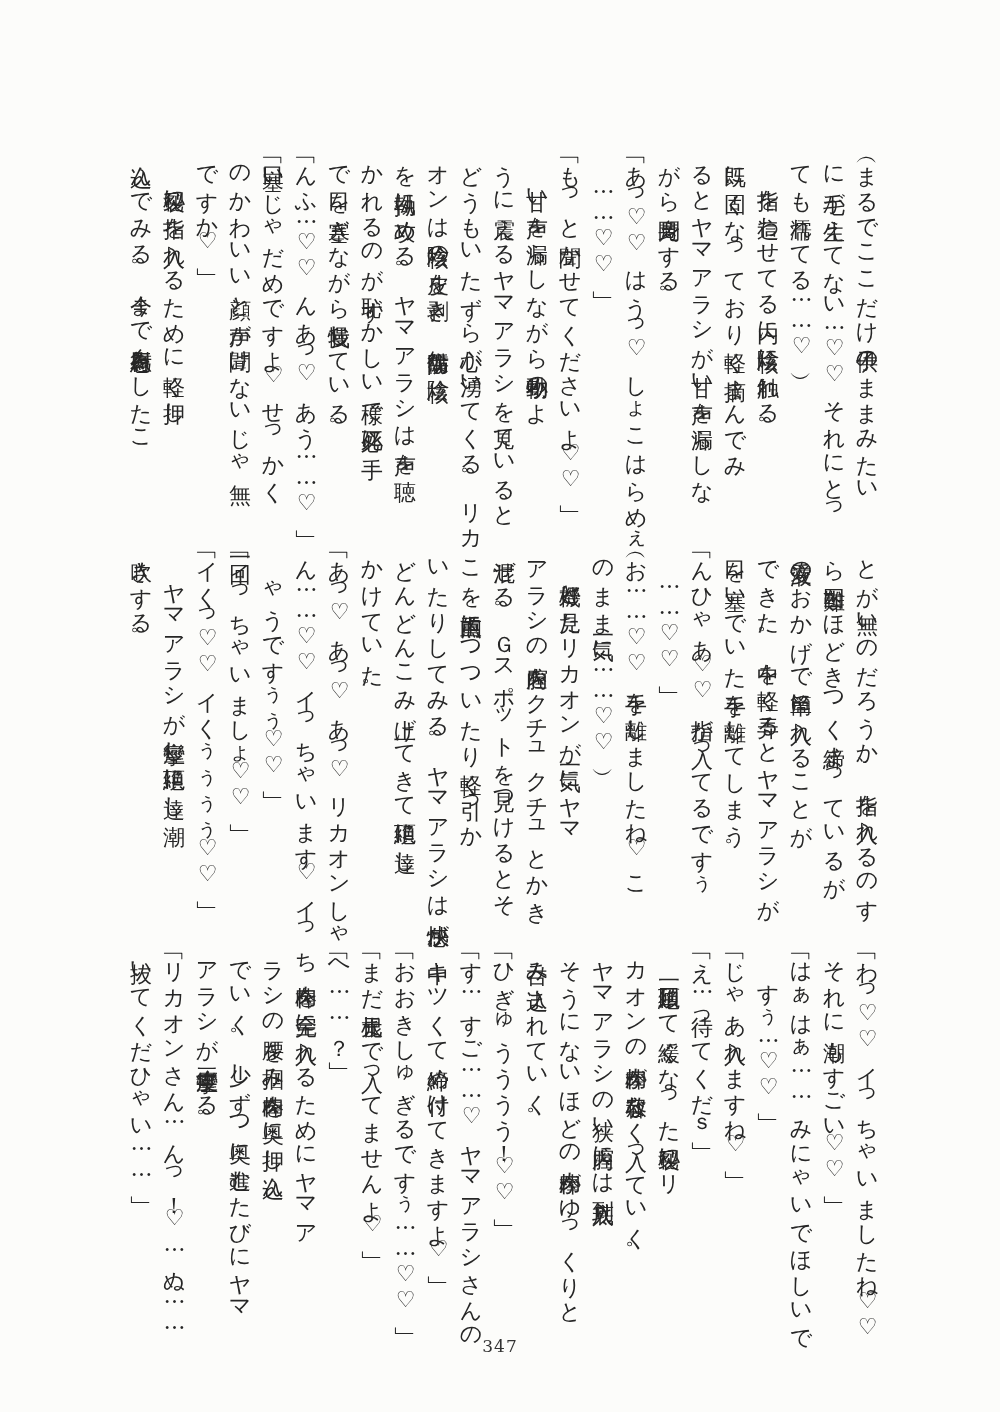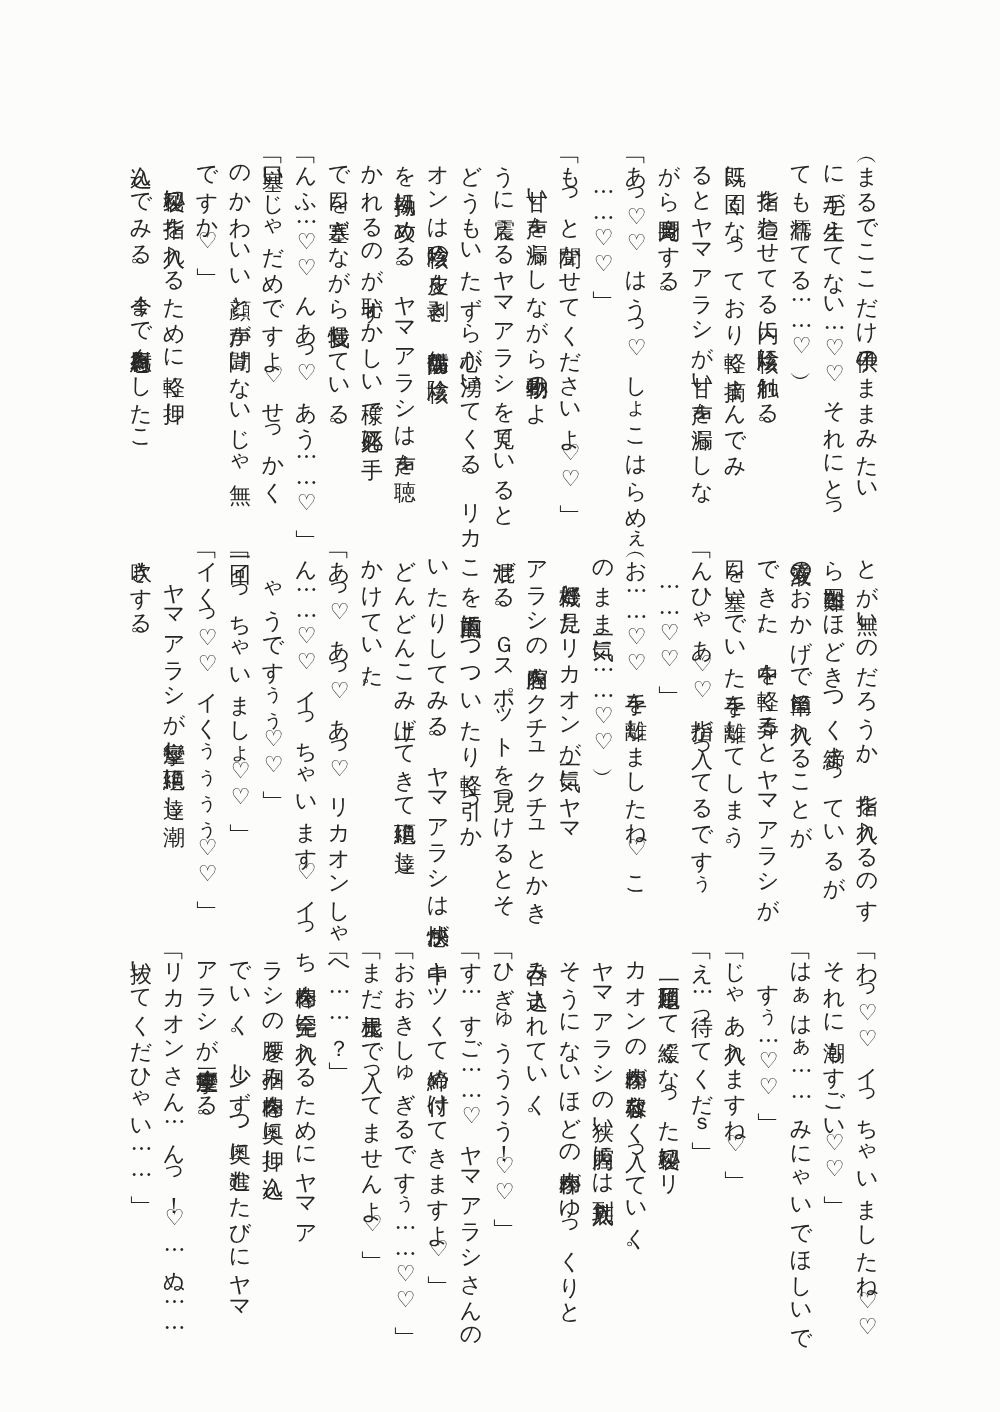--- a/index.html
+++ b/index.html
@@ -121,13 +121,14 @@
       <div class="col">「おおきしゅぎるですぅ……♡♡」</div>
       <div class="col">「まだ根元まで入ってませんよ♡」</div>
       <div class="col">「へ……？」</div>
       <div class="col indent">肉棒を完全に入れるためにヤマア</div>
       <div class="col">ラシの腰を掴み肉棒を奥に押し込ん</div>
       <div class="col">でいく。少しずつ奥に進むたびにヤマ</div>
       <div class="col">アラシが三度痙攣する。</div>
       <div class="col">「リカオンさん…んっ！♡…ぬ……</div>
       <div class="col">抜いてくだひゃい……」</div>
     </div>
+  <div class="page-number">347</div>
 </div>
 
 </body></html>

